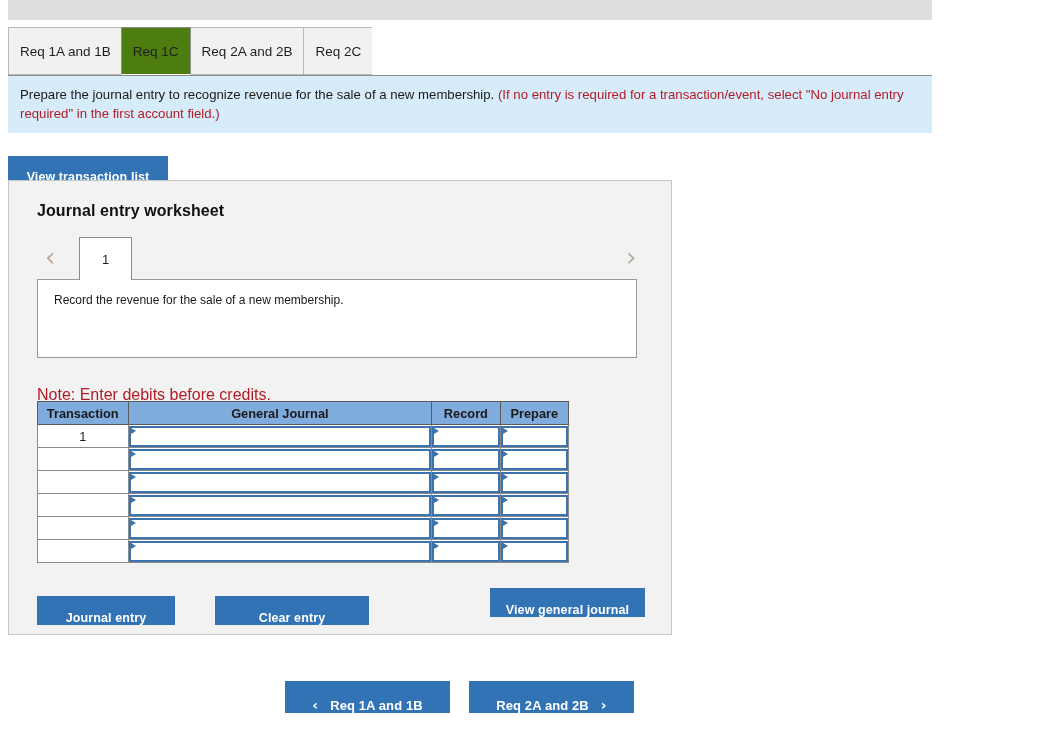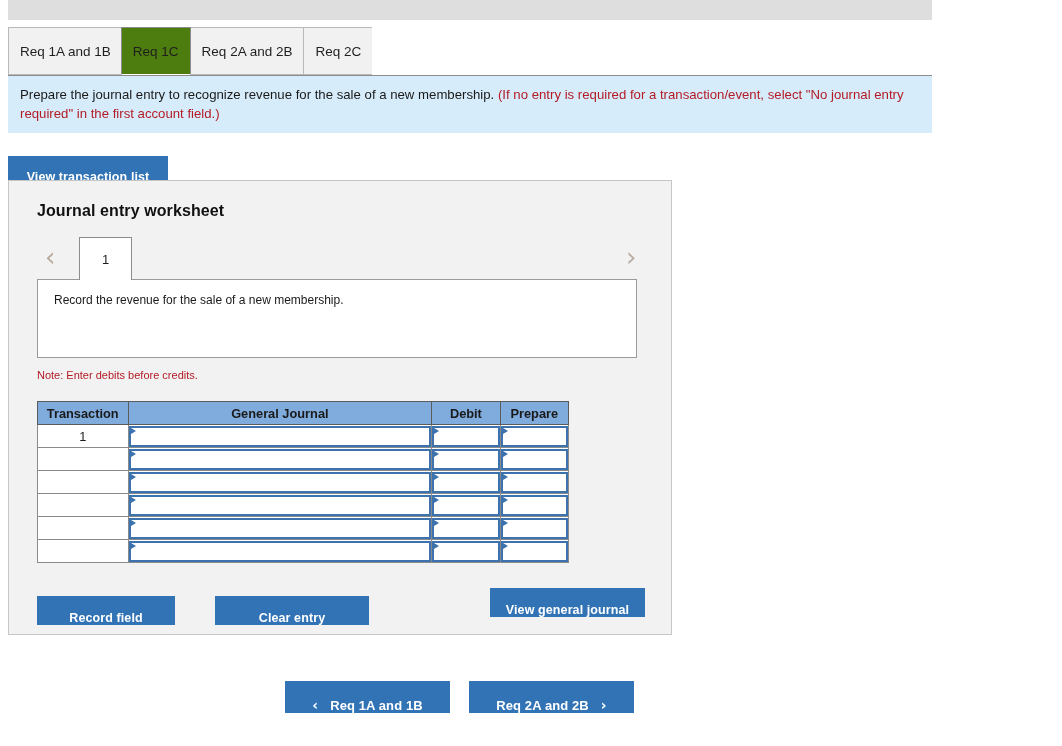--- a/index.html
+++ b/index.html
@@ -179,23 +179,24 @@
     background: #ffffff;
     border: 1px solid #9a9a9a;
     padding: 13px 16px;
     font-size: 12px;
     color: #1a1a1a;
   }
 
   .note {
     position: absolute;
     left: 28px;
-    top: 188px;
-    font-size: 11px;
+    top: 205px;
+    font-size: 16px;
     color: #b31b26;
+    text-decoration: underline;
   }
 
   
   .jtable {
     position: absolute;
     left: 28px;
     top: 220px;
     width: 532px;
     border-collapse: collapse;
     table-layout: fixed;
@@ -346,21 +347,21 @@
       <span>Record the revenue for the sale of a new membership.</span>
     </div>
 
     <div class="note">Note: Enter debits before credits.</div>
 
     <table class="jtable">
       <thead>
         <tr>
           <th class="col-trans">Transaction</th>
           <th class="col-gj">General Journal</th>
-          <th class="col-debit">Debit</th>
+          <th class="col-debit">Record</th>
           <th class="col-credit">Prepare</th>
         </tr>
       </thead>
       <tbody>
         <tr>
           <td class="trans-cell">1</td>
           <td class="inputcell">
               <div class="cellwrap"></div>
             </td>
           <td class="inputcell">
@@ -427,21 +428,21 @@
               <div class="cellwrap"></div>
             </td>
           <td class="inputcell">
               <div class="cellwrap"></div>
             </td>
         </tr>
       </tbody>
     </table>
 
     <button class="btn btn-record">
-      <span>Record field</span>
+      <span>Journal entry</span>
     </button>
     <button class="btn btn-clear">
       <span>Clear entry</span>
     </button>
     <button class="btn btn-viewgj">
       <span>View general journal</span>
     </button>
 
   </div>
 

